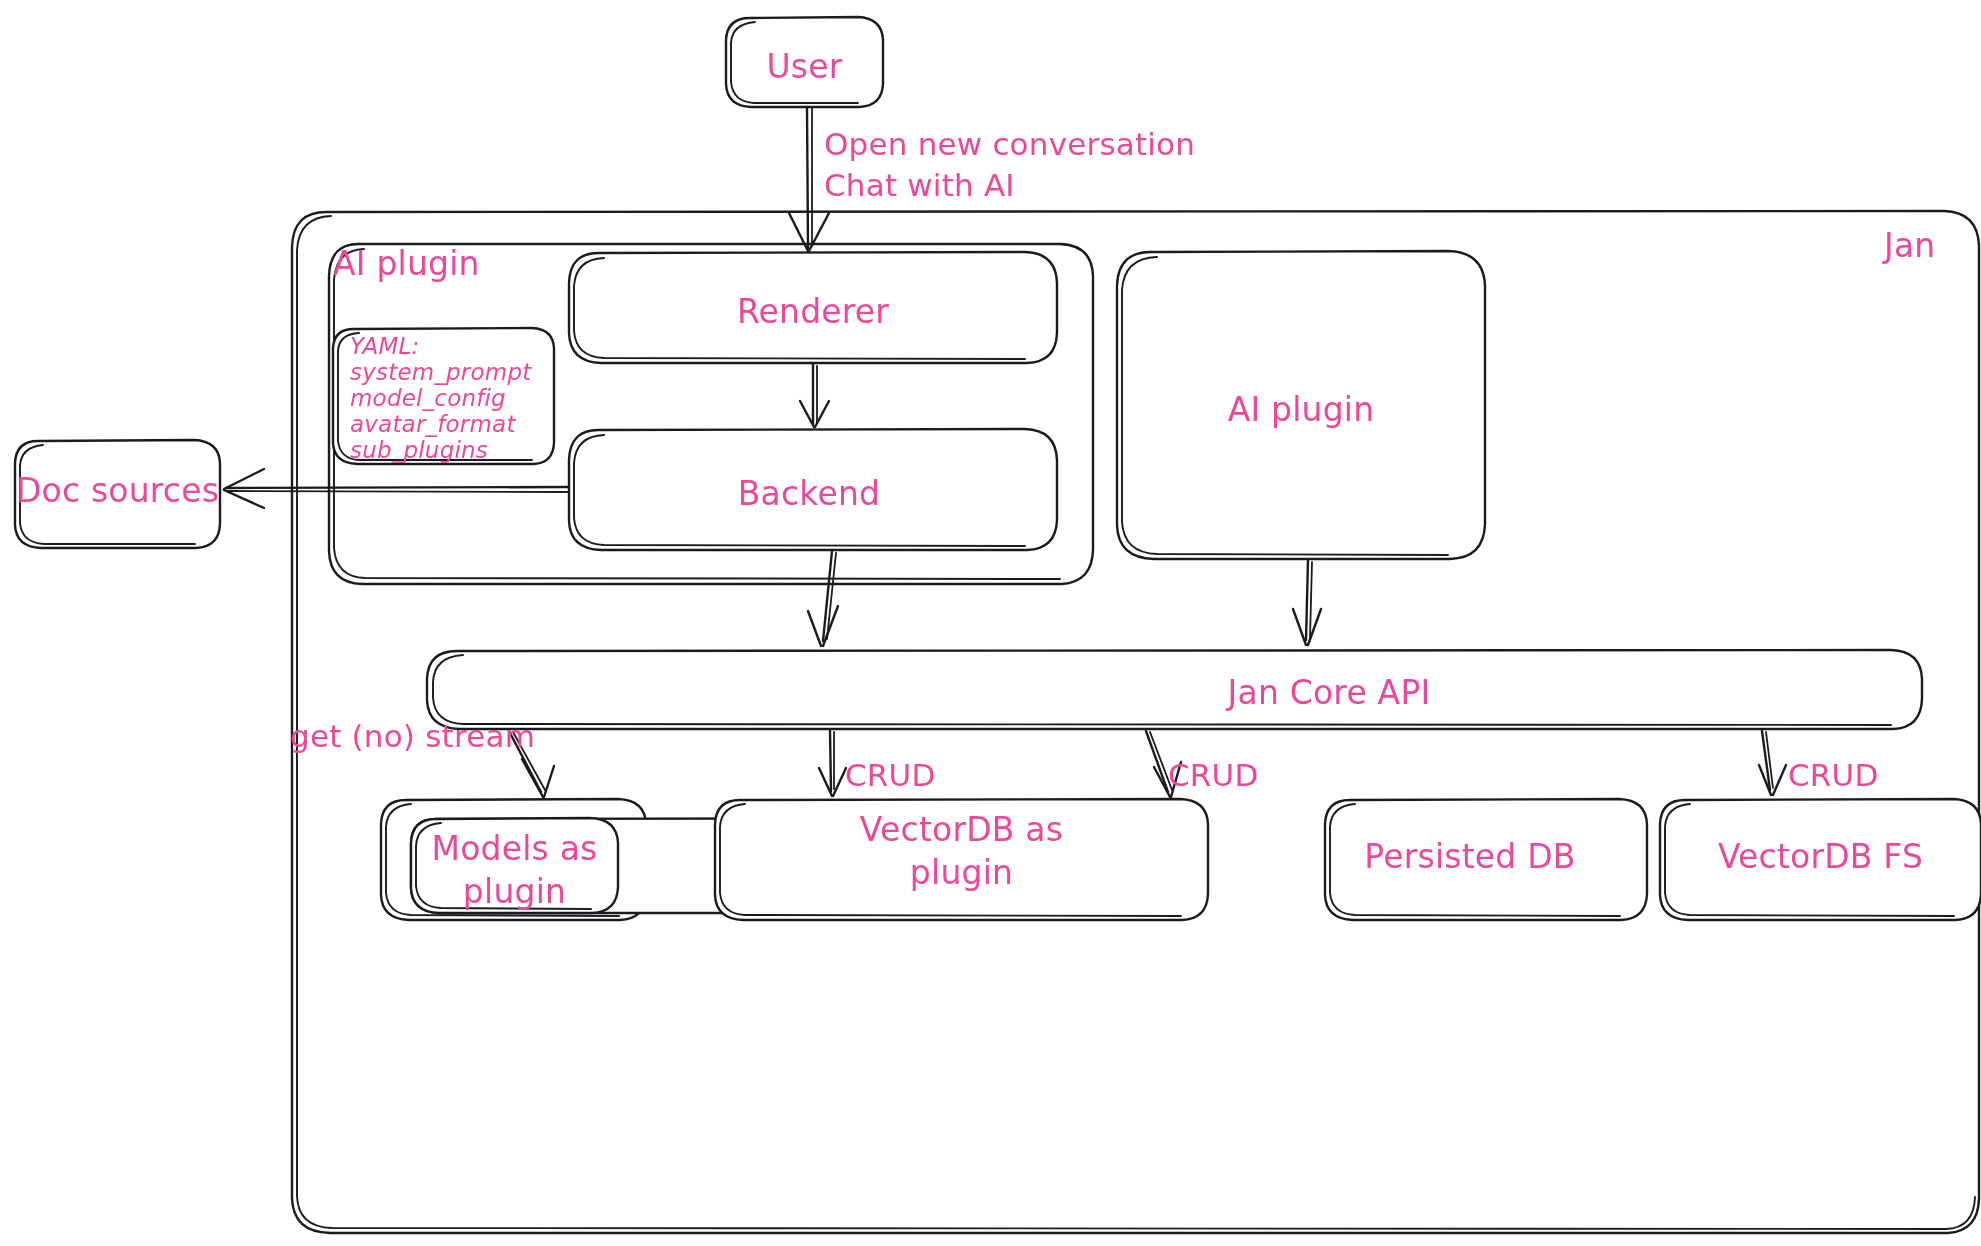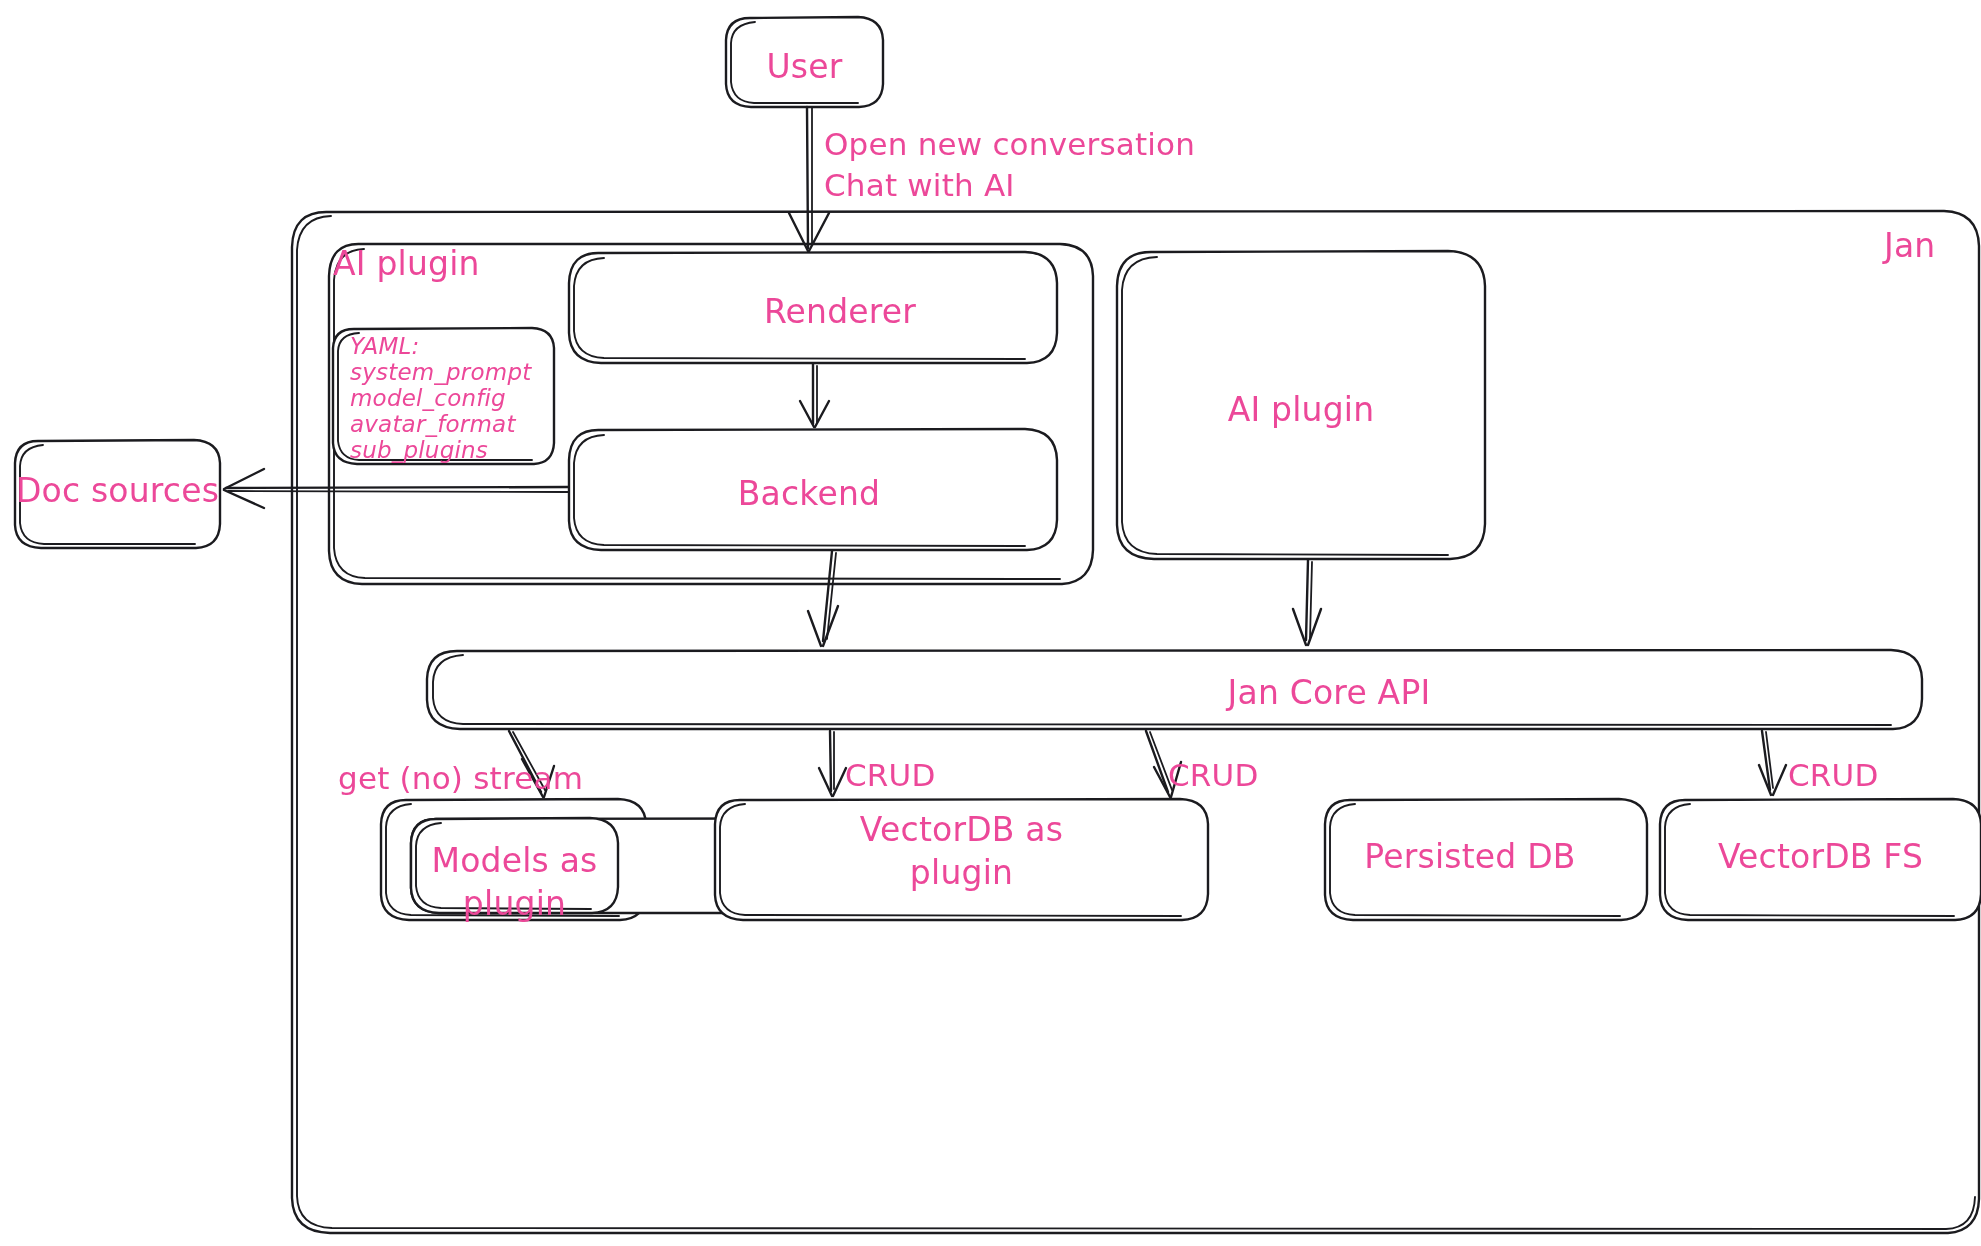--- a/index.html
+++ b/index.html
@@ -201,48 +201,48 @@
     </g>
 
   </svg>
 
   <div class="group-label" style="left:1884px; top:226px;">Jan</div>
 
   <div class="group-label" style="left:333px; top:244px;">AI plugin</div>
 
   <div class="node-label" style="left:726px; top:46px; width:157px;">User</div>
 
-  <div class="node-label" style="left:569px; top:291px; width:488px;padding-left:27px;">Renderer</div>
+  <div class="node-label" style="left:569px; top:291px; width:488px;">Renderer</div>
 
   <div class="node-label" style="left:569px; top:473px; width:480px;">Backend</div>
 
   <div class="node-label" style="left:1117px; top:389px; width:368px;">AI plugin</div>
 
   <div class="node-label" style="left:15px; top:470px; width:205px;">Doc sources</div>
 
   <div class="node-label" style="left:427px; top:672px; width:1804px;">Jan Core API</div>
 
-  <div class="node-label" style="left:411px; top:828px; width:207px; line-height:1.3;margin-top:12px;"><div>Models as</div><div>plugin</div></div>
+  <div class="node-label" style="left:411px; top:828px; width:207px; line-height:1.3;"><div>Models as</div><div>plugin</div></div>
 
   <div class="node-label" style="left:715px; top:809px; width:493px; line-height:1.3;"><div>VectorDB as</div><div>plugin</div></div>
 
   <div class="node-label" style="left:1325px; top:836px; width:290px;">Persisted DB</div>
 
   <div class="node-label" style="left:1660px; top:836px; width:321px;">VectorDB FS</div>
 
   <div class="yaml-line" style="left:350px; top:333px;">YAML:</div>
   <div class="yaml-line" style="left:350px; top:359px;">system_prompt</div>
   <div class="yaml-line" style="left:350px; top:385px;">model_config</div>
   <div class="yaml-line" style="left:350px; top:411px;">avatar_format</div>
   <div class="yaml-line" style="left:350px; top:437px;text-align:center;">sub_plugins</div>
 
   <div class="edge-label" style="left:824px; top:124px;">Open new conversation</div>
   <div class="edge-label" style="left:824px; top:165px;">Chat with AI</div>
 
-  <div class="edge-label" style="left:290px; top:758px;padding-left:48px;">get (no) stream</div>
+  <div class="edge-label" style="left:290px; top:716px;">get (no) stream</div>
 
   <div class="edge-label" style="left:845px; top:755px;">CRUD</div>
 
   <div class="edge-label" style="left:1168px; top:755px;">CRUD</div>
 
   <div class="edge-label" style="left:1788px; top:755px;">CRUD</div>
 
 </div>
 
 </body></html>

